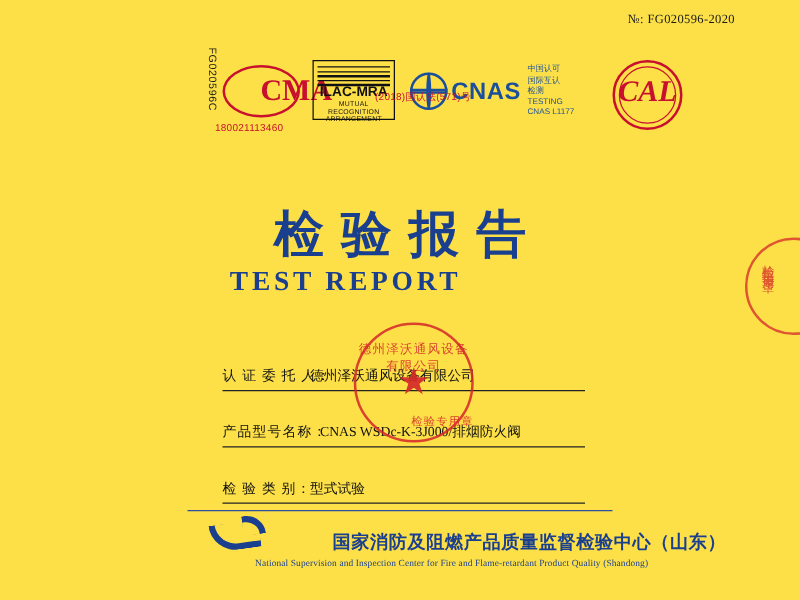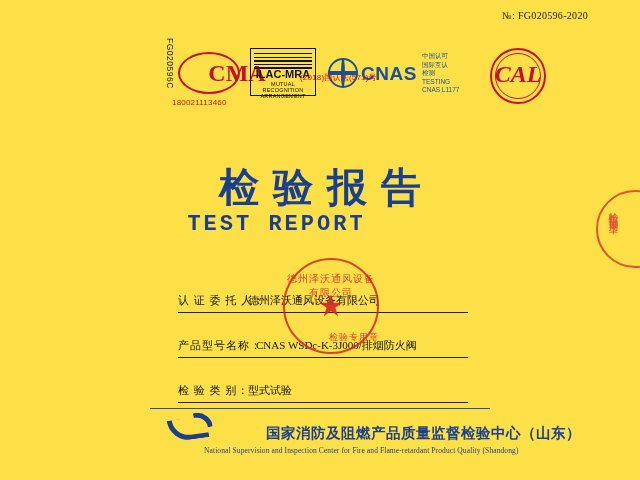--- a/index.html
+++ b/index.html
@@ -251,21 +251,21 @@
   }
   .title-en {
     position: absolute;
     left: 0; top: 212px;
     width: 553px;
     text-align: center;
     font-size: 22px;
     font-weight: bold;
     color: #1b3f8f;
     letter-spacing: 3px;
-    font-family: Liberation Mono, monospace;
+    font-family: Liberation Serif, serif;
   }
 
   
   .fields {
     position: absolute;
     left: 178px;
     top: 282px;
     width: 290px;
   }
   .field {

